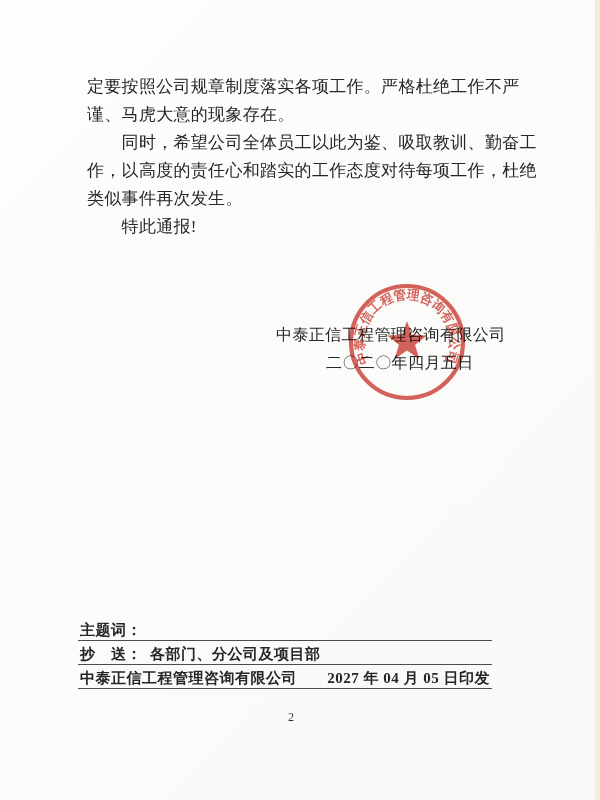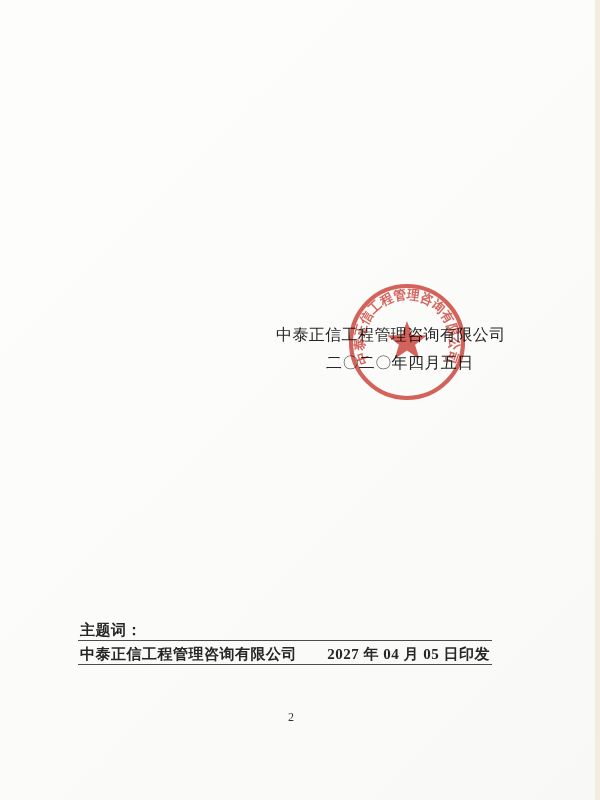--- a/index.html
+++ b/index.html
@@ -98,37 +98,49 @@
     text-align: center;
     font-size: 12px;
     color: #333;
   }
 </style>
 </head>
 <body>
 
 <div class="page">
 
+  <div class="body-text">
+    <div class="line">定要按照公司规章制度落实各项工作。严格杜绝工作不严</div>
+    <div class="line">谨、马虎大意的现象存在。</div>
+    <div class="line">　　同时，希望公司全体员工以此为鉴、吸取教训、勤奋工</div>
+    <div class="line">作，以高度的责任心和踏实的工作态度对待每项工作，杜绝</div>
+    <div class="line">类似事件再次发生。</div>
+    <div class="line">　　特此通报!</div>
+  </div>
 
   <div class="sig-company">中泰正信工程管理咨询有限公司</div>
   <div class="sig-date">二〇二〇年四月五日</div>
 
   <svg class="seal" viewBox="0 0 140 140" xmlns="http://www.w3.org/2000/svg">
     <circle cx="70" cy="70" r="56" fill="none" stroke-width="4.2" stroke="#cf4238"></circle>
     <path d="M70,49 L75.0,63.12 L89.97,63.51 L78.08,72.63 L82.34,86.99 L70,78.5 L57.66,86.99 L61.92,72.63 L50.03,63.51 L65.0,63.12 Z" fill="#cf4238"></path>
     <path id="sealArc" d="M 32.03 90.19 A 43 43 0 1 1 107.97 90.19" fill="none"></path>
     <text font-size="13" font-weight="bold" font-family="'Liberation Serif','DejaVu Serif',serif">
       <textPath href="#sealArc" startOffset="0" textLength="176" lengthAdjust="spacingAndGlyphs" fill="#cf4238">中泰正信工程管理咨询有限公司</textPath>
     </text>
   </svg>
 
   <div class="footer">
     <div class="f-row">
       <span class="f-label">主题词：</span>
     </div>
+    <div class="f-row">
+      <span class="f-label">抄　送：</span>
+      <span class="f-value">各部门、分公司及项目部</span>
+    </div>
     <div class="f-row f-issue">
       <span>中泰正信工程管理咨询有限公司</span>
       <span>2027 年 04 月 05 日印发</span>
     </div>
   </div>
 
   <div class="page-number">2</div>
 
   <div class="edge-strip"></div>
 </div>

